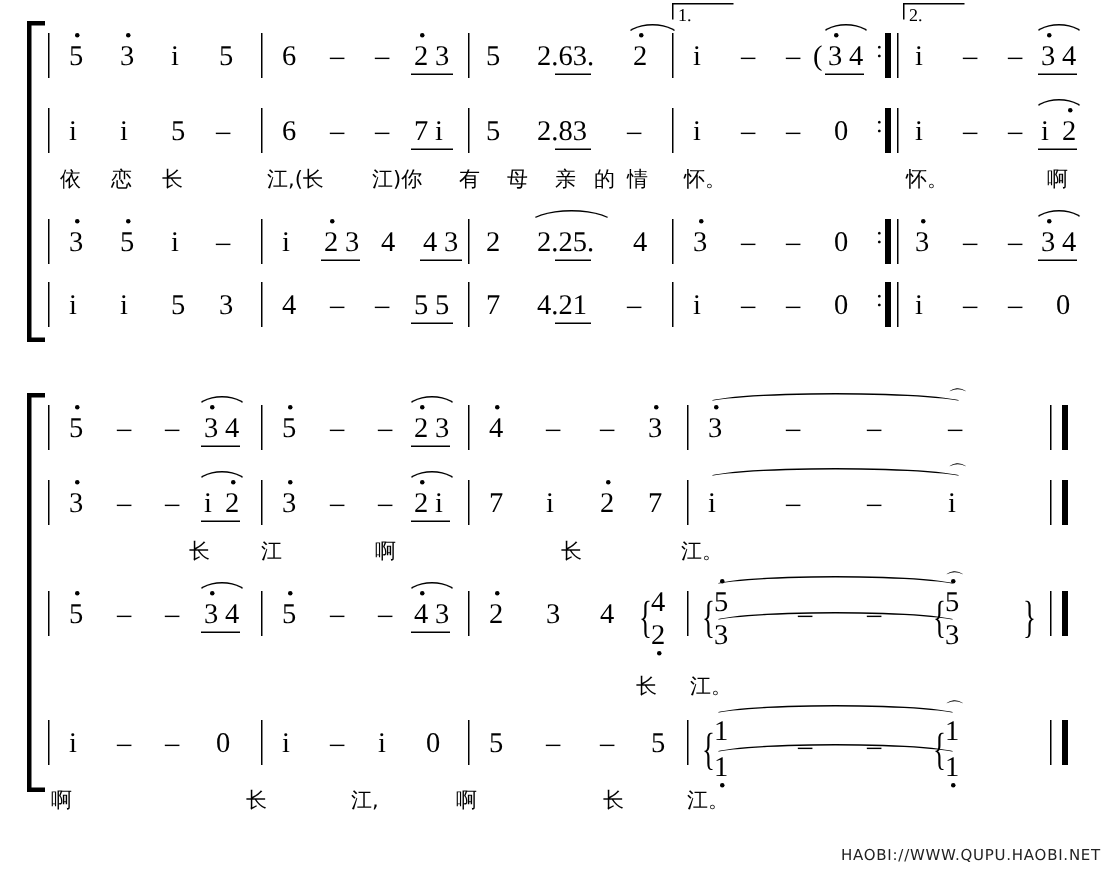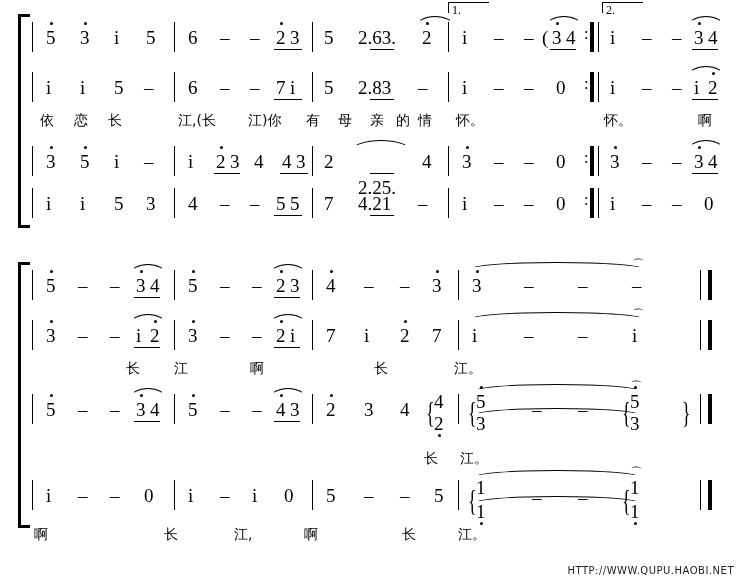--- a/index.html
+++ b/index.html
@@ -268,21 +268,21 @@
       <span class="n" style="left:198px;top:12px;">2</span>
       <span class="dotup" style="left:202px;top:6px;"></span>
       <span class="n" style="left:212px;top:12px;">3</span>
       <span class="beam" style="left:196px;top:33px;width:26px;"></span>
       <span class="n" style="left:236px;top:12px;">4</span>
       <span class="n" style="left:264px;top:12px;">4</span>
       <span class="n" style="left:278px;top:12px;">3</span>
       <span class="beam" style="left:262px;top:33px;width:28px;"></span>
       <span class="bar" style="left:294px;top:6px;"></span>
       <span class="n" style="left:306px;top:12px;">2</span>
-      <span class="n" style="left:340px;top:12px;margin-top:26px;">2.25.</span>
+      <span class="n" style="left:340px;top:12px;">2.25.</span>
       <span class="beam" style="left:352px;top:33px;width:24px;"></span>
       <span class="slur" style="left:334px;top:0px;width:56px;"></span>
       <span class="n" style="left:404px;top:12px;">4</span>
 
       <span class="bar" style="left:430px;top:6px;"></span>
       <span class="n" style="left:444px;top:12px;">3</span>
       <span class="dotup" style="left:448px;top:6px;"></span>
       <span class="n" style="left:476px;top:12px;">–</span>
       <span class="n" style="left:506px;top:12px;">–</span>
       <span class="n" style="left:538px;top:12px;">0</span>
@@ -536,16 +536,16 @@
       <span class="lyric" style="left:16px;top:2px;">啊</span>
       <span class="lyric" style="left:146px;top:2px;">长</span>
       <span class="lyric" style="left:216px;top:2px;">江,</span>
       <span class="lyric" style="left:286px;top:2px;">啊</span>
       <span class="lyric" style="left:384px;top:2px;">长</span>
       <span class="lyric" style="left:440px;top:2px;">江。</span>
     </div>
   </div>
 
   <div class="credit" style="bottom:6px;">
-    <div class="c2">HTTP://WWW.QUPU.HAOBI.NET</div>
+    <div class="c2">HAOBI://WWW.QUPU.HAOBI.NET</div>
   </div>
 
 </div>
 
 </body></html>

